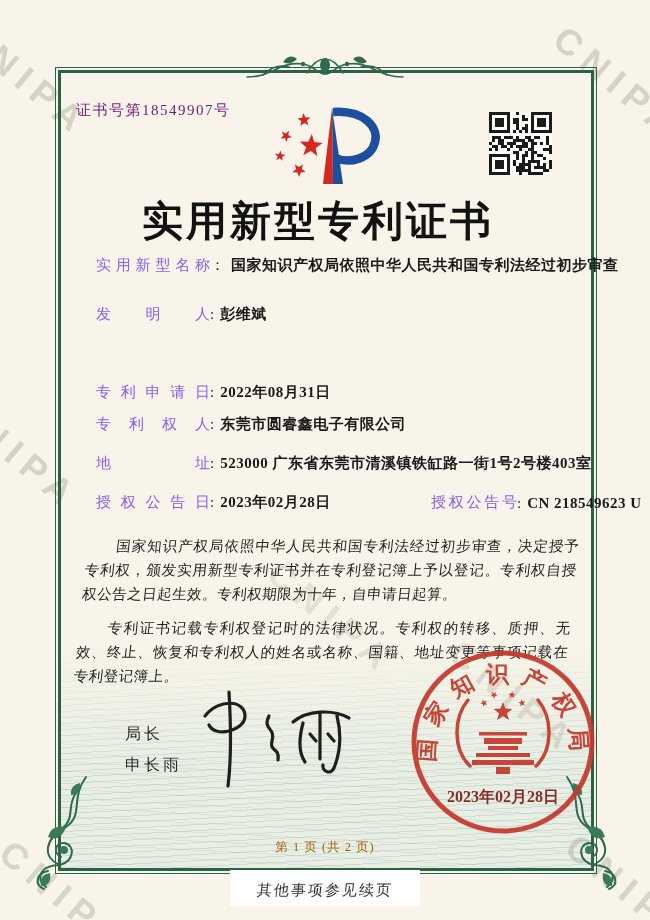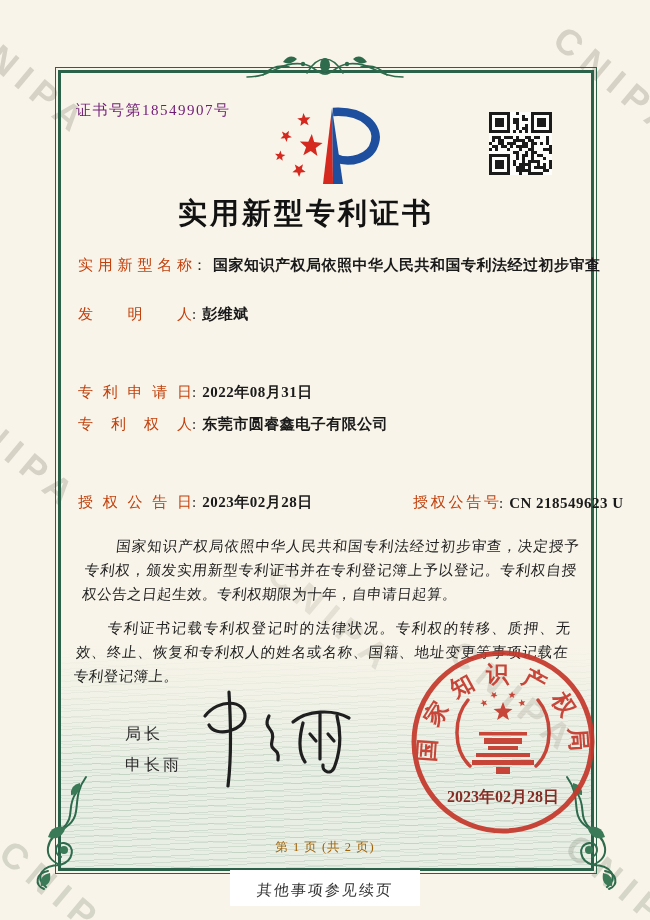--- a/index.html
+++ b/index.html
@@ -32,27 +32,27 @@
     position:absolute;left:55px;top:67px;width:540px;height:805px;z-index:3;
     border:1px solid #2b6148;
   }
   .frame-inner{
     position:absolute;left:2px;top:2px;right:2px;bottom:2px;
     border:3px solid #2b6148;
   }
   .content{position:absolute;z-index:4;}
   .certno{left:76px;top:101px;font-size:15px;letter-spacing:1.5px;color:#701a75;}
   .title{
-    left:4px;top:194px;width:604px;text-align:center;
-    font-size:29px;font-weight:700;letter-spacing:3px;color:#121212;
+    left:16px;top:194px;width:604px;text-align:center;
+    font-size:41px;font-weight:700;letter-spacing:3px;color:#121212;
   }
   .frow{position:absolute;left:78px;width:500px;font-size:15px;z-index:4;white-space:nowrap;}
   .flabel{
     display:inline-block;width:114px;vertical-align:bottom;
-    text-align:justify;text-align-last:justify;color:#c2410c;
+    text-align:justify;text-align-last:justify;color:#8b5cf6;margin-left:18px;
   }
   .fsep{margin-right:6px;color:#222;}
   .fval{font-weight:700;color:#1a1a1a;letter-spacing:0.5px;}
   .grant2{position:absolute;left:335px;top:0;}
   .paras{
     position:absolute;left:80px;top:534px;width:492px;z-index:4;
     font-size:14.5px;line-height:1.66;color:#222;
     text-align:justify;transform:skewX(-6deg);transform-origin:center;
     letter-spacing:0.5px;
   }
@@ -397,20 +397,23 @@
   </div>
   <div class="frow" style="top:305px">
     <span class="flabel">发明人</span><span class="fsep">:</span><span class="fval">彭维斌</span>
   </div>
   <div class="frow" style="top:383px">
     <span class="flabel">专利申请日</span><span class="fsep">:</span><span class="fval">2022年08月31日</span>
   </div>
   <div class="frow" style="top:415px">
     <span class="flabel">专利权人</span><span class="fsep">:</span><span class="fval">东莞市圆睿鑫电子有限公司</span>
   </div>
+  <div class="frow" style="top:454px">
+    <span class="flabel">地址</span><span class="fsep">:</span><span class="fval">523000 广东省东莞市清溪镇铁缸路一街1号2号楼403室</span>
+  </div>
   <div class="frow" style="top:493px">
     <span class="flabel">授权公告日</span><span class="fsep">:</span><span class="fval">2023年02月28日</span>
     <span class="grant2">
       <span class="flabel" style="width:86px">授权公告号</span><span class="fsep">:</span><span class="fval">CN 218549623 U</span>
     </span>
   </div>
 
   <div class="paras">
     <p>国家知识产权局依照中华人民共和国专利法经过初步审查，决定授予专利权，颁发实用新型专利证书并在专利登记簿上予以登记。专利权自授权公告之日起生效。专利权期限为十年，自申请日起算。</p>
     <p>专利证书记载专利权登记时的法律状况。专利权的转移、质押、无效、终止、恢复和专利权人的姓名或名称、国籍、地址变更等事项记载在专利登记簿上。</p>

